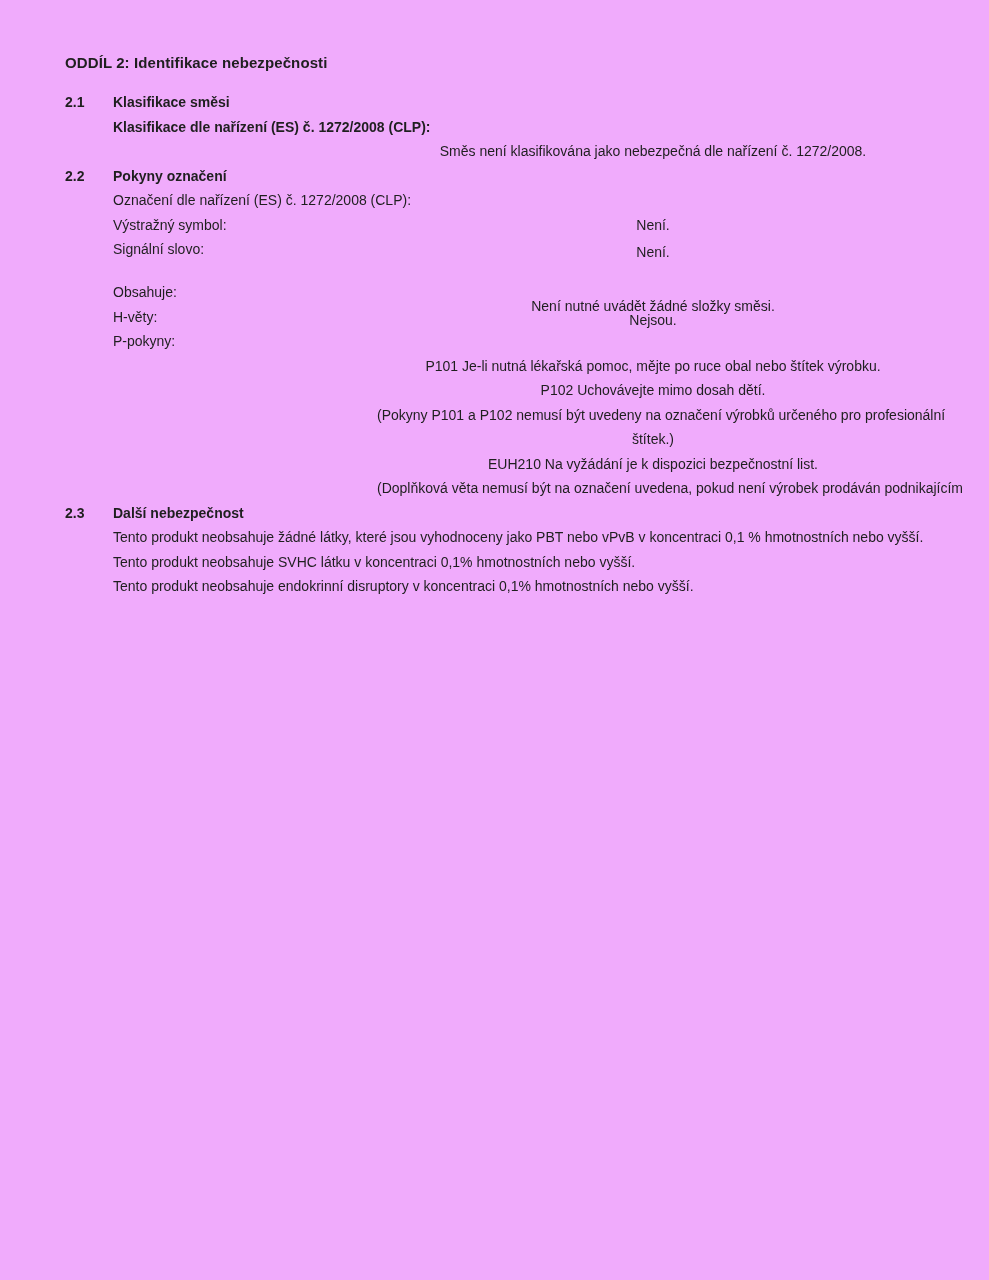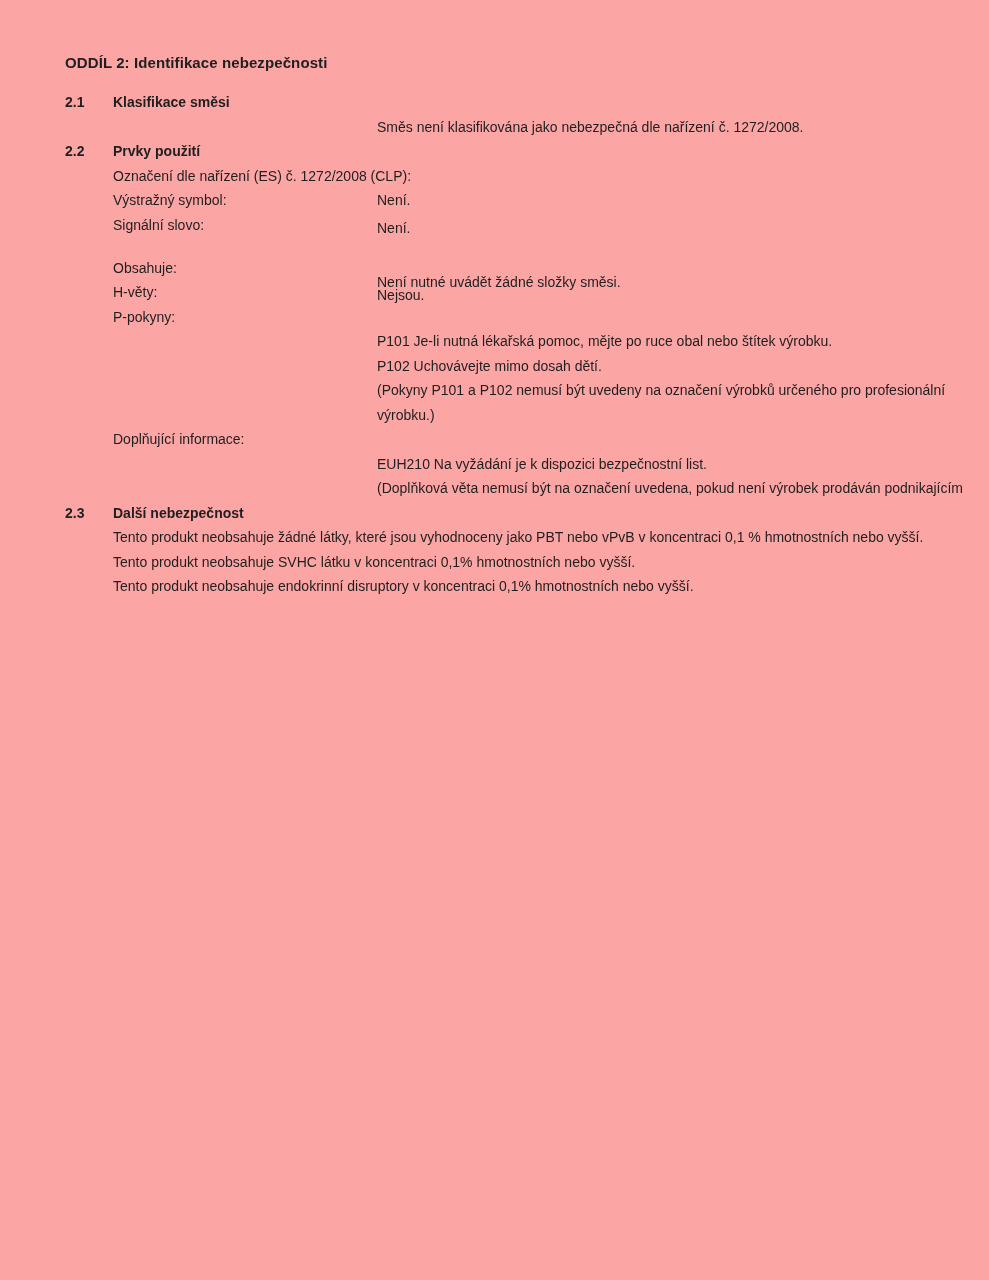--- a/index.html
+++ b/index.html
@@ -4,21 +4,21 @@
 <style>
   html, body {
     margin: 0;
     padding: 0;
     background: #ffffff;
   }
   .page {
     position: relative;
     width: 989px;
     height: 1280px;
-    background: #fca5a5;
+    background: #f0abfc;
     overflow: hidden;
     font-family: "Liberation Sans", sans-serif;
     color: #1f1f1f;
   }
   .content {
     position: absolute;
     left: 65px;
     top: 53px;
     width: 864px;
   }
@@ -34,46 +34,49 @@
     grid-template-columns: 48px 264px 1fr;
     font-size: 14px;
     line-height: 18.5px;
     min-height: 18.5px;
     white-space: nowrap;
     margin-top: 6px;
   }
   .c-num   { grid-column: 1; font-weight: bold; }
   .c-label { grid-column: 2; }
   .c-span  { grid-column: 2 / 4; }
-  .c-value { grid-column: 3; }
+  .c-value { grid-column: 3; text-align: center; }
   .bold    { font-weight: bold; }
   .italic  { }
   .shift3  { position: relative; top: 3px; }
   .shift2  { position: relative; top: 14px; }
   .spacer  { height: 18.5px; }
 </style>
 </head>
 <body>
 
 <div class="page">
   <div class="content">
 
     <div class="doc-h1">ODDÍL 2: Identifikace nebezpečnosti</div>
 
     <div class="row">
       <div class="c-num">2.1</div>
       <div class="c-span bold">Klasifikace směsi</div>
     </div>
     <div class="row">
+      <div class="c-span bold">Klasifikace dle nařízení (ES) č. 1272/2008 (CLP):</div>
+    </div>
+    <div class="row">
       <div class="c-value">Směs není klasifikována jako nebezpečná dle nařízení č. 1272/2008.</div>
     </div>
 
     <div class="row">
       <div class="c-num">2.2</div>
-      <div class="c-span bold">Prvky použití</div>
+      <div class="c-span bold">Pokyny označení</div>
     </div>
     <div class="row">
       <div class="c-span">Označení dle nařízení (ES) č. 1272/2008 (CLP):</div>
     </div>
     <div class="row">
       <div class="c-label">Výstražný symbol:</div>
       <div class="c-value">Není.</div>
     </div>
     <div class="row">
       <div class="c-label">Signální slovo:</div>
@@ -96,24 +99,21 @@
     <div class="row">
       <div class="c-value">P101 Je-li nutná lékařská pomoc, mějte po ruce obal nebo štítek výrobku.</div>
     </div>
     <div class="row">
       <div class="c-value">P102 Uchovávejte mimo dosah dětí.</div>
     </div>
     <div class="row">
       <div class="c-value italic">(Pokyny P101 a P102 nemusí být uvedeny na označení výrobků určeného pro profesionální</div>
     </div>
     <div class="row">
-      <div class="c-value italic">výrobku.)</div>
-    </div>
-    <div class="row">
-      <div class="c-label">Doplňující informace:</div>
+      <div class="c-value italic">štítek.)</div>
     </div>
     <div class="row">
       <div class="c-value">EUH210 Na vyžádání je k dispozici bezpečnostní list.</div>
     </div>
     <div class="row">
       <div class="c-value italic">(Doplňková věta nemusí být na označení uvedena, pokud není výrobek prodáván podnikajícím</div>
     </div>
 
     <div class="row">
       <div class="c-num">2.3</div>

